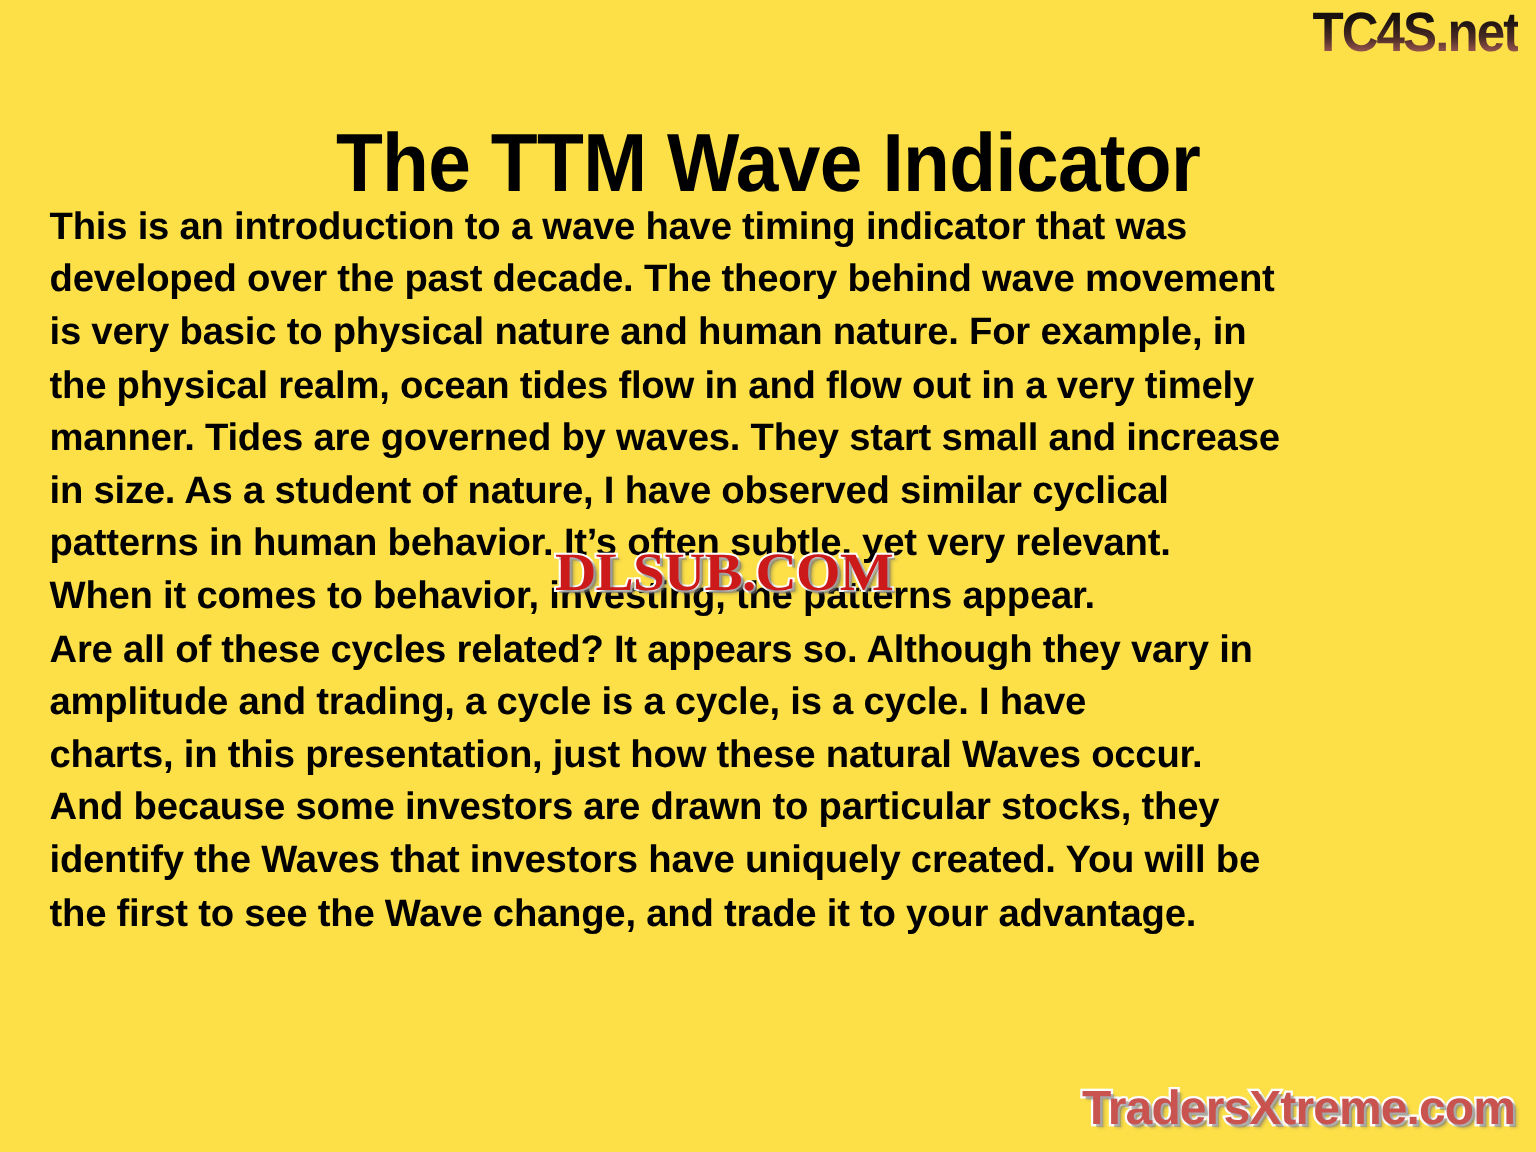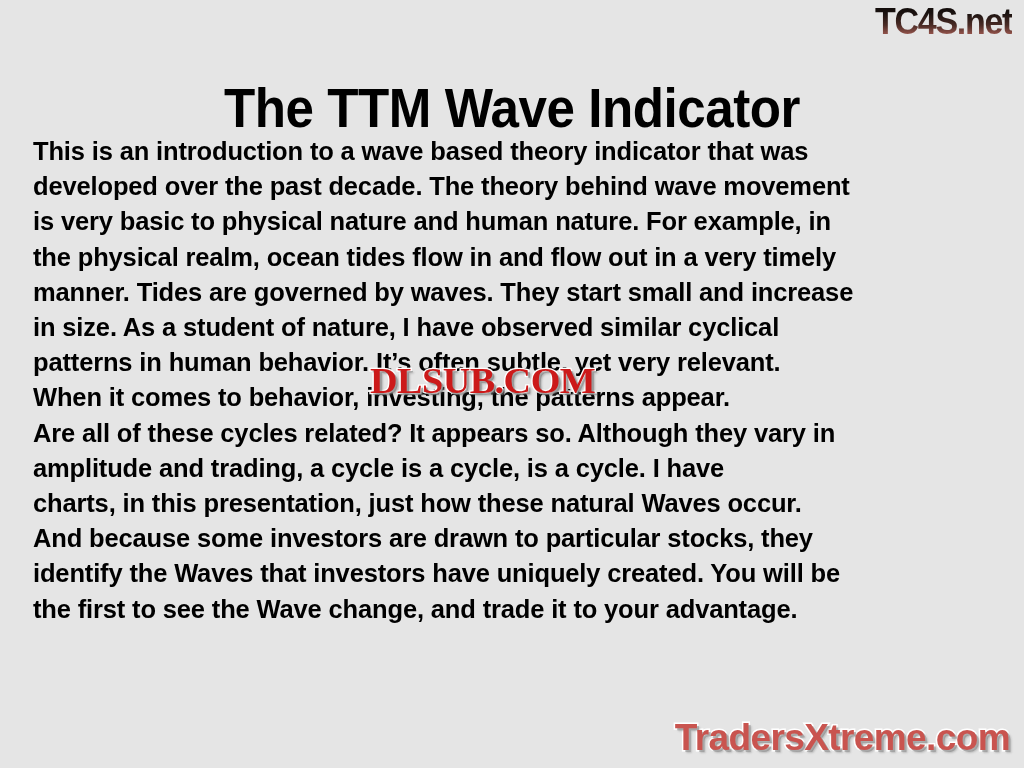--- a/index.html
+++ b/index.html
@@ -11,21 +11,21 @@
     width: 1024px;
     height: 768px;
     background: #ffffff;
     font-family: "Liberation Sans", sans-serif;
     overflow: hidden;
   }
   .slide {
     position: relative;
     width: 1024px;
     height: 768px;
-    background: #e5e5e5;
+    background: #fde047;
     overflow: hidden;
   }
 
   
   .brand-logo {
     position: absolute;
     top: 3px;
     right: 12px;
     font-family: "Liberation Sans", sans-serif;
     font-weight: bold;
@@ -107,21 +107,21 @@
     user-select: none;
   }
 
   
   .watermark-bottom {
     position: absolute;
     right: 14px;
     bottom: 14px;
     font-family: "Liberation Sans", sans-serif;
     font-weight: bold;
-    font-size: 37px;
+    font-size: 32px;
     line-height: 32px;
     letter-spacing: -0.6px;
     color: #c9544f;
     -webkit-text-stroke: 3px #ffffff;
     paint-order: stroke fill;
     text-shadow:
        2px 2px 0 rgba(125,125,125,0.5),
        3px 3px 2px rgba(95,95,95,0.3);
     white-space: nowrap;
     user-select: none;
@@ -130,21 +130,21 @@
 </head>
 <body>
 
 <div class="slide">
 
   <div class="brand-logo">TC4S.net</div>
 
   <h1 class="slide-title">The TTM Wave Indicator</h1>
 
   <div class="body-copy">
-    <span class="body-line">This is an introduction to a wave based theory indicator that was</span>
+    <span class="body-line">This is an introduction to a wave have timing indicator that was</span>
     <span class="body-line">developed over the past decade. The theory behind wave movement</span>
     <span class="body-line">is very basic to physical nature and human nature. For example, in</span>
     <span class="body-line">the physical realm, ocean tides flow in and flow out in a very timely</span>
     <span class="body-line">manner. Tides are governed by waves. They start small and increase</span>
     <span class="body-line">in size. As a student of nature, I have observed similar cyclical</span>
     <span class="body-line">patterns in human behavior. It’s often subtle, yet very relevant.</span>
     <span class="body-line">When it comes to behavior, investing, the patterns appear.</span>
     <span class="body-line">Are all of these cycles related? It appears so. Although they vary in</span>
     <span class="body-line">amplitude and trading, a cycle is a cycle, is a cycle. I have</span>
     <span class="body-line">charts, in this presentation, just how these natural Waves occur.</span>

